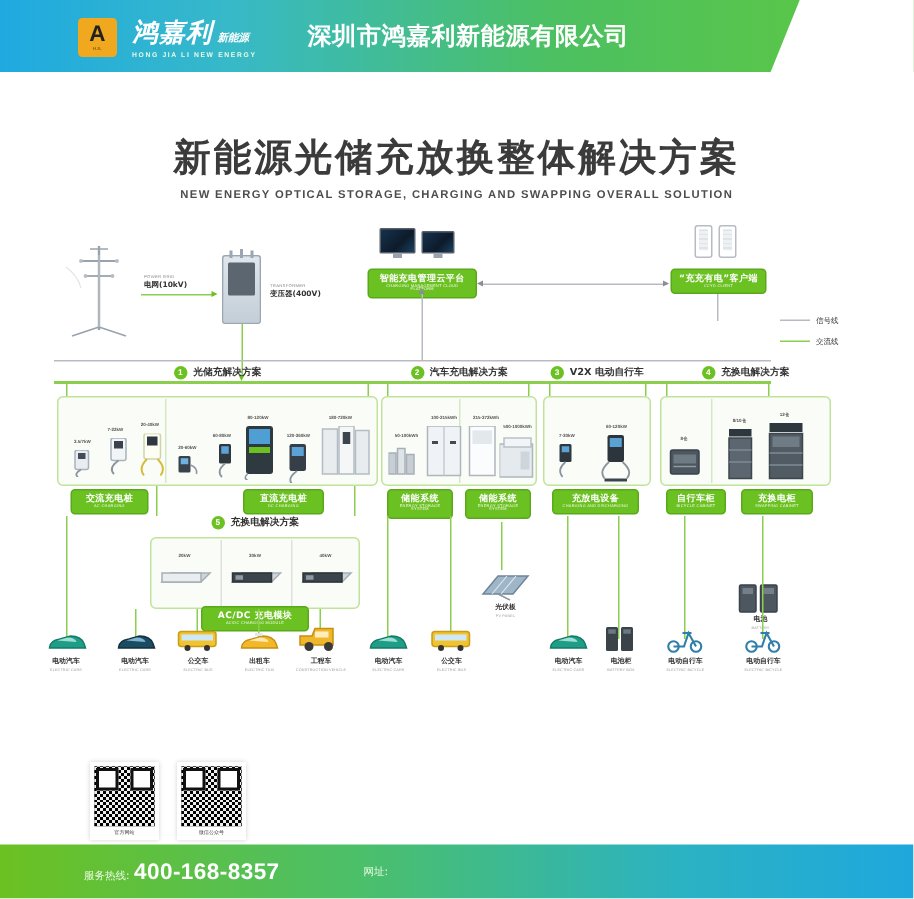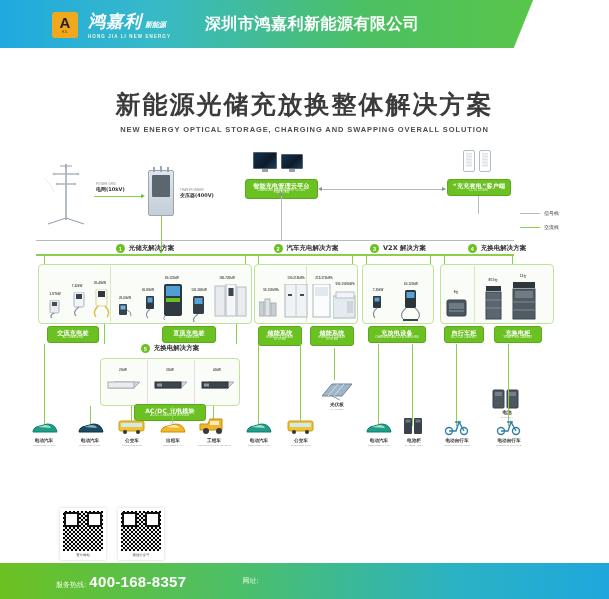--- a/index.html
+++ b/index.html
@@ -354,21 +354,21 @@
     <div class="cn">储能系统</div>
     <div class="en">ENERGY STORAGE SYSTEM</div>
   </div>
   <div class="pill" style="left:310px; top:178px; width:44px;">
     <div class="cn">储能系统</div>
     <div class="en">ENERGY STORAGE SYSTEM</div>
   </div>
 
   <div class="sec-hdr" style="left:362px; top:96px; width:72px;">
     <span class="sec-num">3</span>
-    <span class="sec-title">V2X 解决方案</span>
+    <span class="sec-title">V2X 电动自行车</span>
   </div>
   <div class="vline" style="left:366px; top:106px; height:10px;"></div>
   <div class="vline" style="left:430px; top:106px; height:10px;"></div>
   <div class="sec-box" style="left:362px; top:116px; width:72px; height:60px;"></div>
 
   <div class="spec" style="left:366px; top:140px; width:24px;">7-30kW</div>
   <svg style="left:370px; top:148px;" width="16" height="24">
     <rect x="3" y="0" width="8" height="12" rx="1" fill="#2f373e"></rect>
     <rect x="4.5" y="1.5" width="5" height="4" fill="#5aa1d4"></rect>
     <path d="M7 12 q-6 5 -2 10" stroke="#8b949d" fill="none" stroke-width="1.2"></path>

